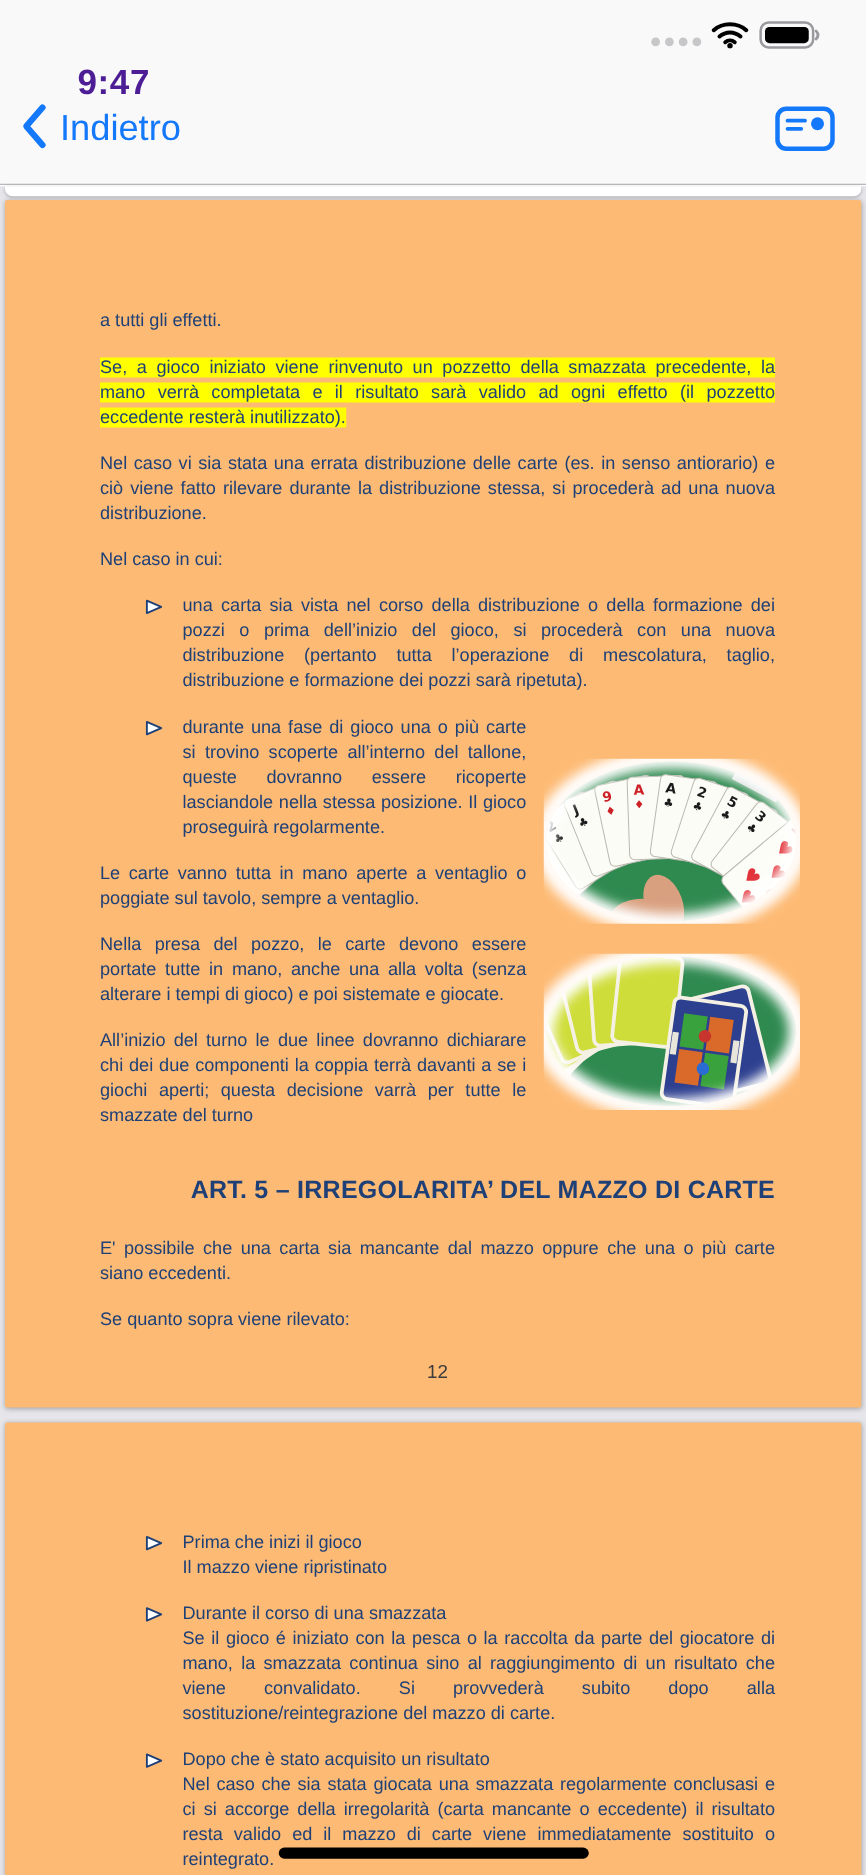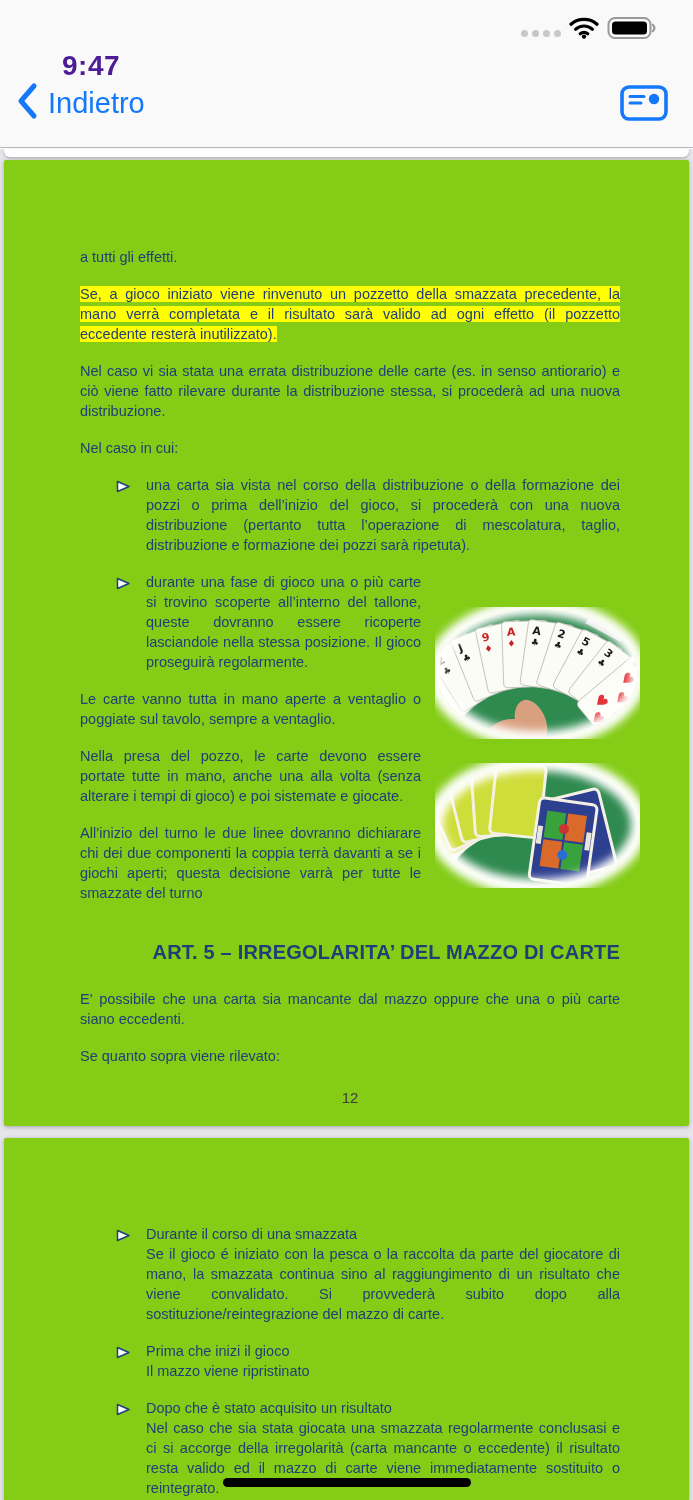--- a/index.html
+++ b/index.html
@@ -35,21 +35,21 @@
   
   .doc-area{
     position:absolute;top:149px;left:0;width:693px;height:1351px;
     background:#e5e5ea;
   }
   .page-sliver{
     margin:0 4px 3px 4px;height:8px;background:#fff;
     border-radius:0 0 6px 6px;box-shadow:0 1px 3px rgba(0,0,0,.25);
   }
   .page{
-    margin:0 4px;background:#84cc16;border-radius:2px;
+    margin:0 4px;background:#fdba74;border-radius:2px;
     box-shadow:0 1px 4px rgba(0,0,0,.28);
     box-sizing:border-box;color:#1e4077;
     font-size:14.5px;line-height:20px;
   }
   .page1{height:966px;padding:87px 69px 0 76px;margin-bottom:12px;}
   .page2{height:363px;padding:86px 69px 0 76px;}
   .para{margin:0 0 17px 0;}
   .just{text-align:justify;}
   .hl{background:#ffff00;}
   .bullet-row{position:relative;padding-left:66px;margin:0 0 17px 0;}
@@ -307,34 +307,34 @@
   </div>
 
   <div class="page page2">
     <div class="bullet-row">
       <span class="bullet-arrow">
         <svg width="15" height="13" viewBox="0 0 15 13">
             <path d="M1.5 1.5 L13 6.5 L1.5 11.5 Z" fill="#fff" stroke="#1e4077" stroke-width="1.5" stroke-linejoin="round"></path>
           </svg>
       </span>
       <div>
+        <div class="b-bold">Prima che inizi il gioco</div>
+        <div class="just">Il mazzo viene ripristinato</div>
+      </div>
+    </div>
+
+    <div class="bullet-row">
+      <span class="bullet-arrow">
+        <svg width="15" height="13" viewBox="0 0 15 13">
+            <path d="M1.5 1.5 L13 6.5 L1.5 11.5 Z" fill="#fff" stroke="#1e4077" stroke-width="1.5" stroke-linejoin="round"></path>
+          </svg>
+      </span>
+      <div>
         <div class="b-bold">Durante il corso di una smazzata</div>
         <div class="just">Se il gioco é iniziato con la pesca o la raccolta da parte del giocatore di mano, la smazzata continua sino al raggiungimento di un risultato che viene convalidato. Si provvederà subito dopo alla sostituzione/reintegrazione del mazzo di carte.</div>
-      </div>
-    </div>
-
-    <div class="bullet-row">
-      <span class="bullet-arrow">
-        <svg width="15" height="13" viewBox="0 0 15 13">
-            <path d="M1.5 1.5 L13 6.5 L1.5 11.5 Z" fill="#fff" stroke="#1e4077" stroke-width="1.5" stroke-linejoin="round"></path>
-          </svg>
-      </span>
-      <div>
-        <div class="b-bold">Prima che inizi il gioco</div>
-        <div class="just">Il mazzo viene ripristinato</div>
       </div>
     </div>
 
     <div class="bullet-row">
       <span class="bullet-arrow">
         <svg width="15" height="13" viewBox="0 0 15 13">
             <path d="M1.5 1.5 L13 6.5 L1.5 11.5 Z" fill="#fff" stroke="#1e4077" stroke-width="1.5" stroke-linejoin="round"></path>
           </svg>
       </span>
       <div>

